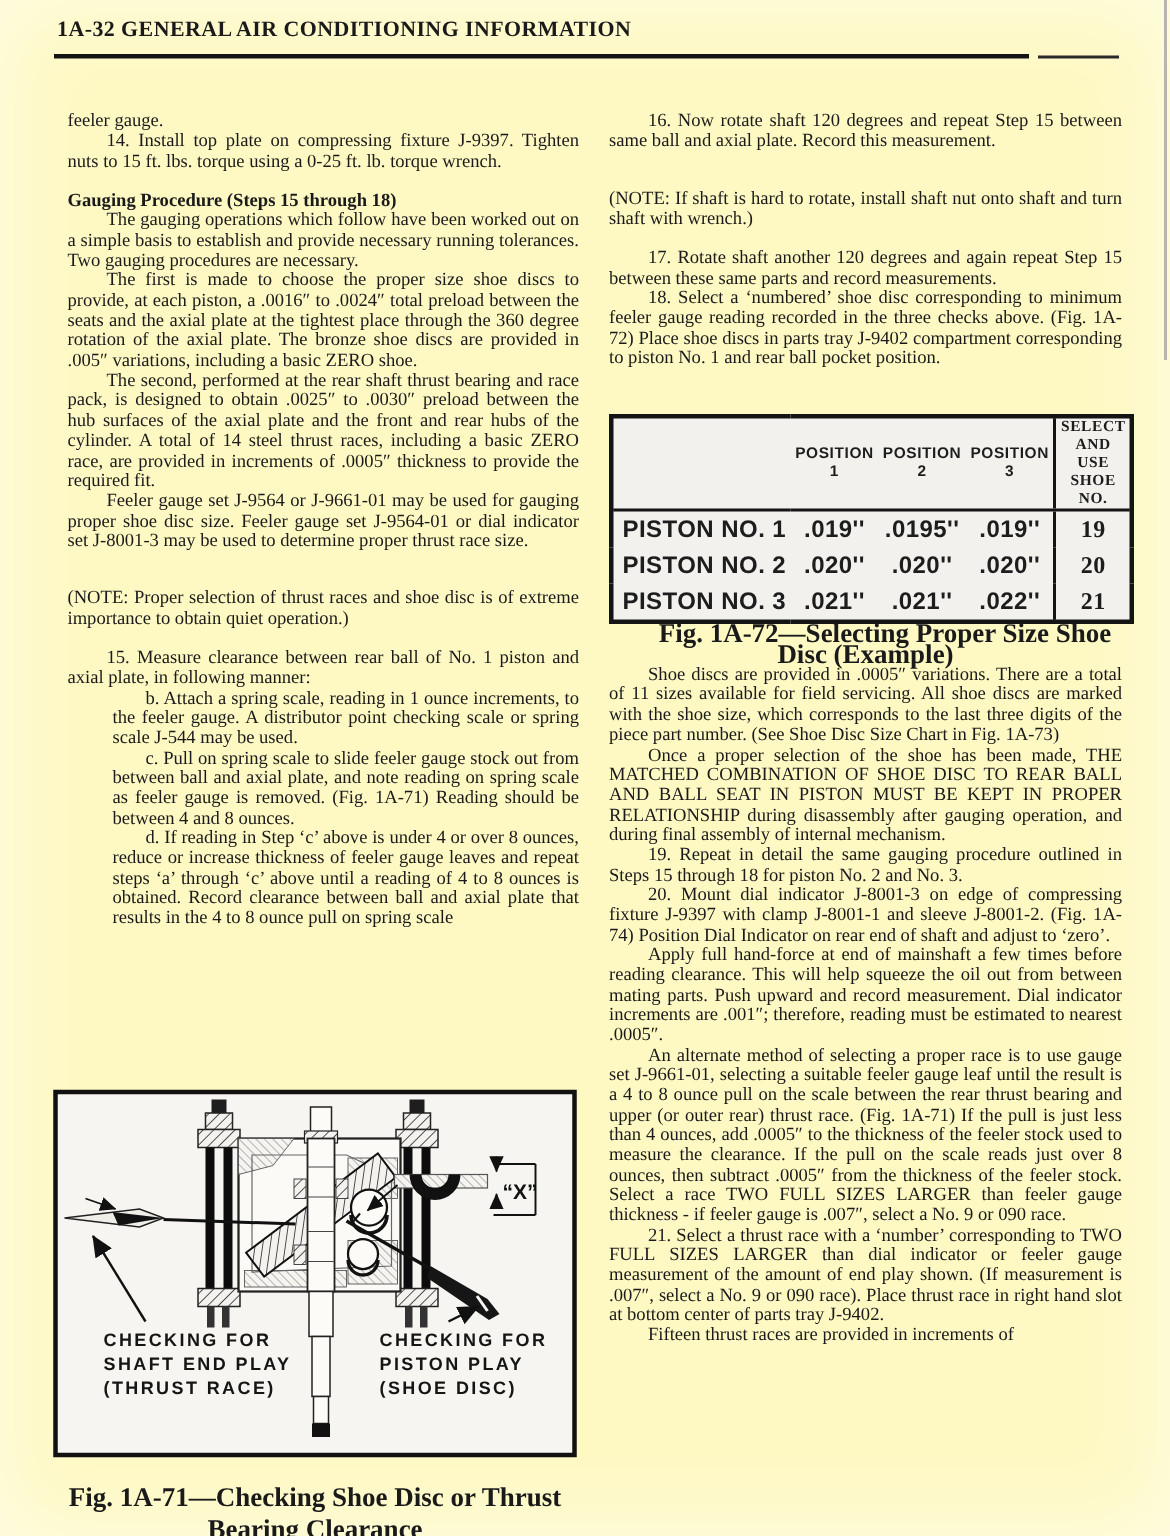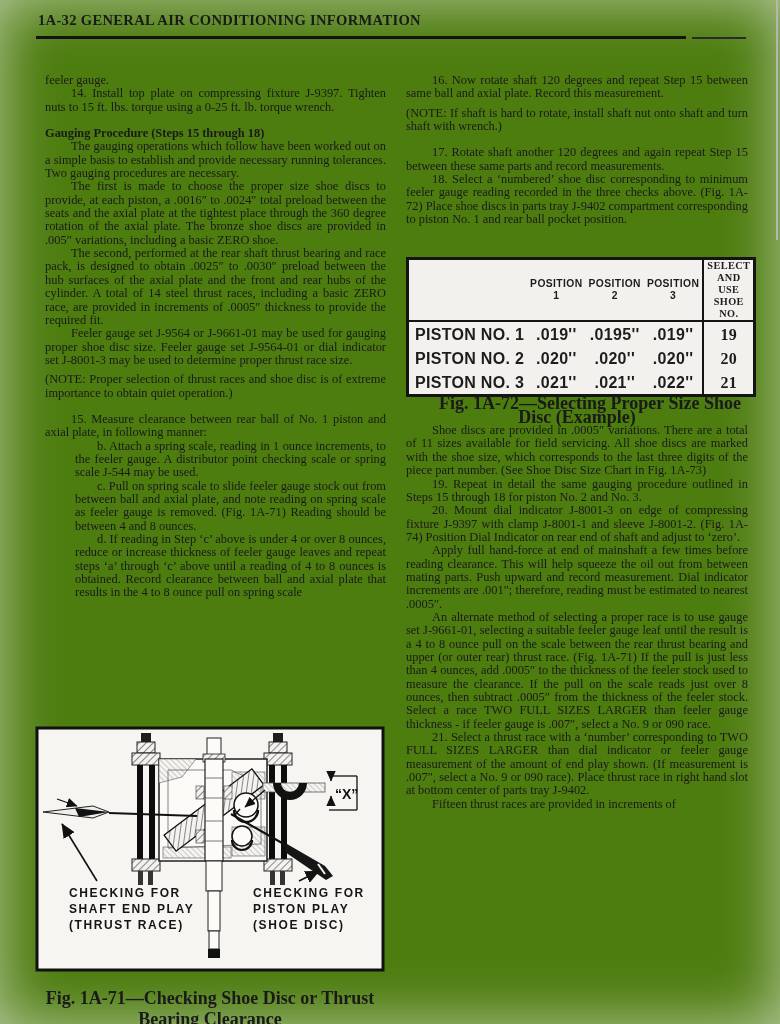--- a/index.html
+++ b/index.html
@@ -6,21 +6,21 @@
   body {
     width:780px; height:1024px;
     background:#f4f3ef;
     font-family:"Liberation Serif", serif;
     color:#1a1a1a;
     position:relative;
     overflow:hidden;
   }
   .page {
     position:absolute; inset:0;
-    background:#4d7c0f;
+    background:#fef9c3;
     box-shadow:inset 0 0 60px rgba(255,255,255,.6);
   }
   .page-edge-right {
     position:absolute; right:2px; top:0; width:2px; height:240px;
     background:#b8b5ae;
   }
   
   .header-title {
     position:absolute; left:38px; top:12px;
     font-size:14.6px; font-weight:bold; letter-spacing:.3px;
@@ -33,21 +33,21 @@
   .col {
     position:absolute; top:74px;
     font-size:12.4px; line-height:13.35px;
     text-align:justify;
   }
   .col-left  { left:45px;  width:341px; }
   .col-right { left:406px; width:342px; }
   .col p { margin:0; text-indent:26px; }
   .col p.flush { text-indent:0; }
   .col p.heading { font-weight:bold; text-indent:0; margin-top:13px; }
-  .col p.note { text-indent:0; margin-top:6px; margin-bottom:13px; }
+  .col p.note { text-indent:0; margin-top:25px; margin-bottom:13px; }
   .col p.substep { margin-left:30px; text-indent:22px; }
 
   
   .figure-box {
     position:absolute; left:35px; top:726px; width:350px; height:246px;
   }
   .fig-caption {
     position:absolute; left:28px; top:988px; width:364px;
     text-align:center; font-weight:bold; font-size:18px;
   }
@@ -272,20 +272,21 @@
             <td>.022''</td>
             <td class="shoe-col">21</td>
           </tr>
         </tbody>
       </table>
     </div>
 
     <p class="table-caption">Fig. 1A-72—Selecting Proper Size Shoe Disc (Example)</p>
 
     <p>Shoe discs are provided in .0005″ variations. There are a total of 11 sizes available for field servicing. All shoe discs are marked with the shoe size, which corresponds to the last three digits of the piece part number. (See Shoe Disc Size Chart in Fig. 1A-73)</p>
+    <p>Once a proper selection of the shoe has been made, THE MATCHED COMBINATION OF SHOE DISC TO REAR BALL AND BALL SEAT IN PISTON MUST BE KEPT IN PROPER RELATIONSHIP during disassembly after gauging operation, and during final assembly of internal mechanism.</p>
     <p>19. Repeat in detail the same gauging procedure outlined in Steps 15 through 18 for piston No. 2 and No. 3.</p>
     <p>20. Mount dial indicator J-8001-3 on edge of compressing fixture J-9397 with clamp J-8001-1 and sleeve J-8001-2. (Fig. 1A-74) Position Dial Indicator on rear end of shaft and adjust to ‘zero’.</p>
     <p>Apply full hand-force at end of mainshaft a few times before reading clearance. This will help squeeze the oil out from between mating parts. Push upward and record measurement. Dial indicator increments are .001″; therefore, reading must be estimated to nearest .0005″.</p>
     <p>An alternate method of selecting a proper race is to use gauge set J-9661-01, selecting a suitable feeler gauge leaf until the result is a 4 to 8 ounce pull on the scale between the rear thrust bearing and upper (or outer rear) thrust race. (Fig. 1A-71) If the pull is just less than 4 ounces, add .0005″ to the thickness of the feeler stock used to measure the clearance. If the pull on the scale reads just over 8 ounces, then subtract .0005″ from the thickness of the feeler stock. Select a race TWO FULL SIZES LARGER than feeler gauge thickness - if feeler gauge is .007″, select a No. 9 or 090 race.</p>
     <p>21. Select a thrust race with a ‘number’ corresponding to TWO FULL SIZES LARGER than dial indicator or feeler gauge measurement of the amount of end play shown. (If measurement is .007″, select a No. 9 or 090 race). Place thrust race in right hand slot at bottom center of parts tray J-9402.</p>
     <p>Fifteen thrust races are provided in increments of</p>
   </div>
 </div>
 
 </body></html>

